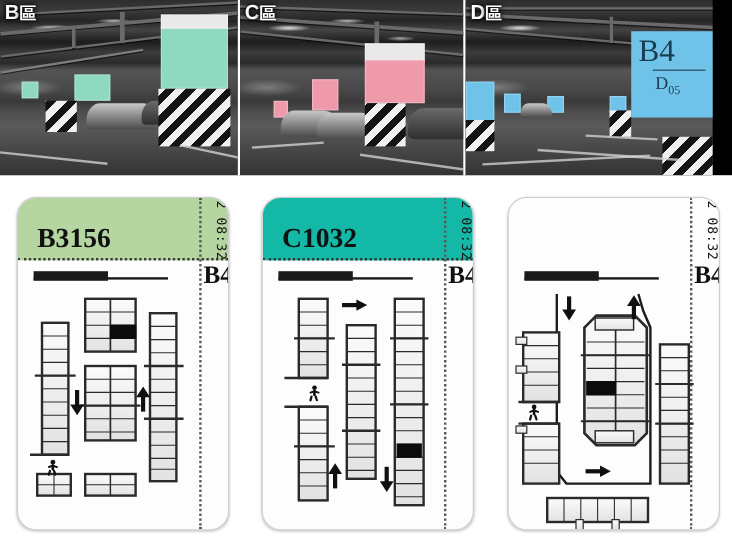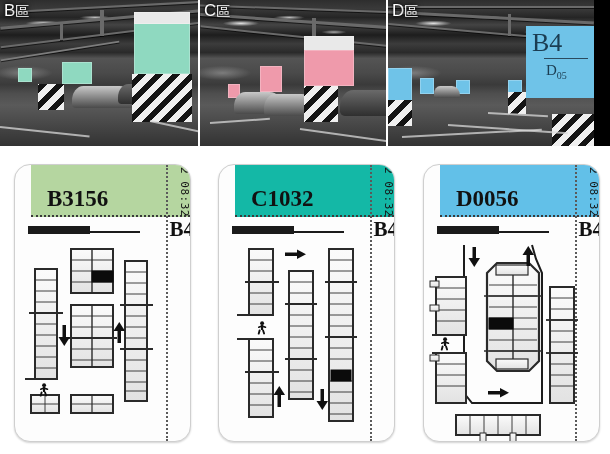--- a/index.html
+++ b/index.html
@@ -74,21 +74,21 @@
   .car {
     position: absolute;
     background: linear-gradient(to bottom, #c9c9c9, #7d7d7d 60%, #4a4a4a);
     border-radius: 14px 18px 5px 5px / 18px 22px 5px 5px;
   }
   .car.dark { background: linear-gradient(to bottom,#6a6a6a,#2f2f2f); }
 
   .zone-tag {
     position: absolute; left: 4px; top: 2px;
     color: #ffffff;
-    font-size: 17px; font-weight: 400;
+    font-size: 17px; font-weight: 700;
     font-family: "Liberation Sans", sans-serif;
     letter-spacing: 0px;
     text-shadow: 0 0 3px #000, 0 0 6px #000;
     line-height: 1;
     z-index: 40;
   }
   .zone-tag .cjk { font-family: "DejaVu Sans", sans-serif; font-size: 14px; }
 
   
   .dsign {
@@ -124,21 +124,20 @@
   #card-b { left: 14px; }
   #card-c { left: 218px; }
   #card-d { left: 423px; }
 
   .card-head {
     position: absolute; left: 0; top: 0;
     width: 100%; height: 52px;
     display: flex; align-items: flex-end;
     padding: 0 0 5px 16px;
     border-bottom: 2px dotted #3a3a3a;
-    margin-left: 16px;
   }
   #card-b .card-head { background: #b5d6a0; }
   #card-c .card-head { background: #14b8a6; }
   #card-d .card-head { background: #62c0e8; }
   .card-code {
     font-family: "Liberation Serif", serif;
     font-weight: 700;
     font-size: 23px;
     color: #111;
     line-height: 1;
@@ -485,23 +484,20 @@
           <rect x="5" y="5.4" width="6" height="1.9" rx=".9" transform="rotate(18 7 6.5)"></rect>
           <rect x="2" y="10" width="2.2" height="6" rx="1" transform="rotate(16 3 11)"></rect>
           <rect x="6" y="10" width="2.2" height="6" rx="1" transform="rotate(-18 7 11)"></rect>
         </g>
       </svg>
     </div>
     <div class="timestamp">2010/10/12  08:32</div>
   </div>
 
   <div class="card" id="card-d">
-    <div class="card-head">
-      <span class="card-code">D0056</span>
-    </div>
     <div class="vdot"></div>
     <div class="levelbar">
       <div class="track"></div>
       <div class="fill"></div>
       <div class="lvl">B4</div>
     </div>
     <div class="map">
       <svg width="155" height="198" viewBox="0 0 155 198">
 
         <g fill="none" stroke="#1c1c1c" stroke-width="2">

